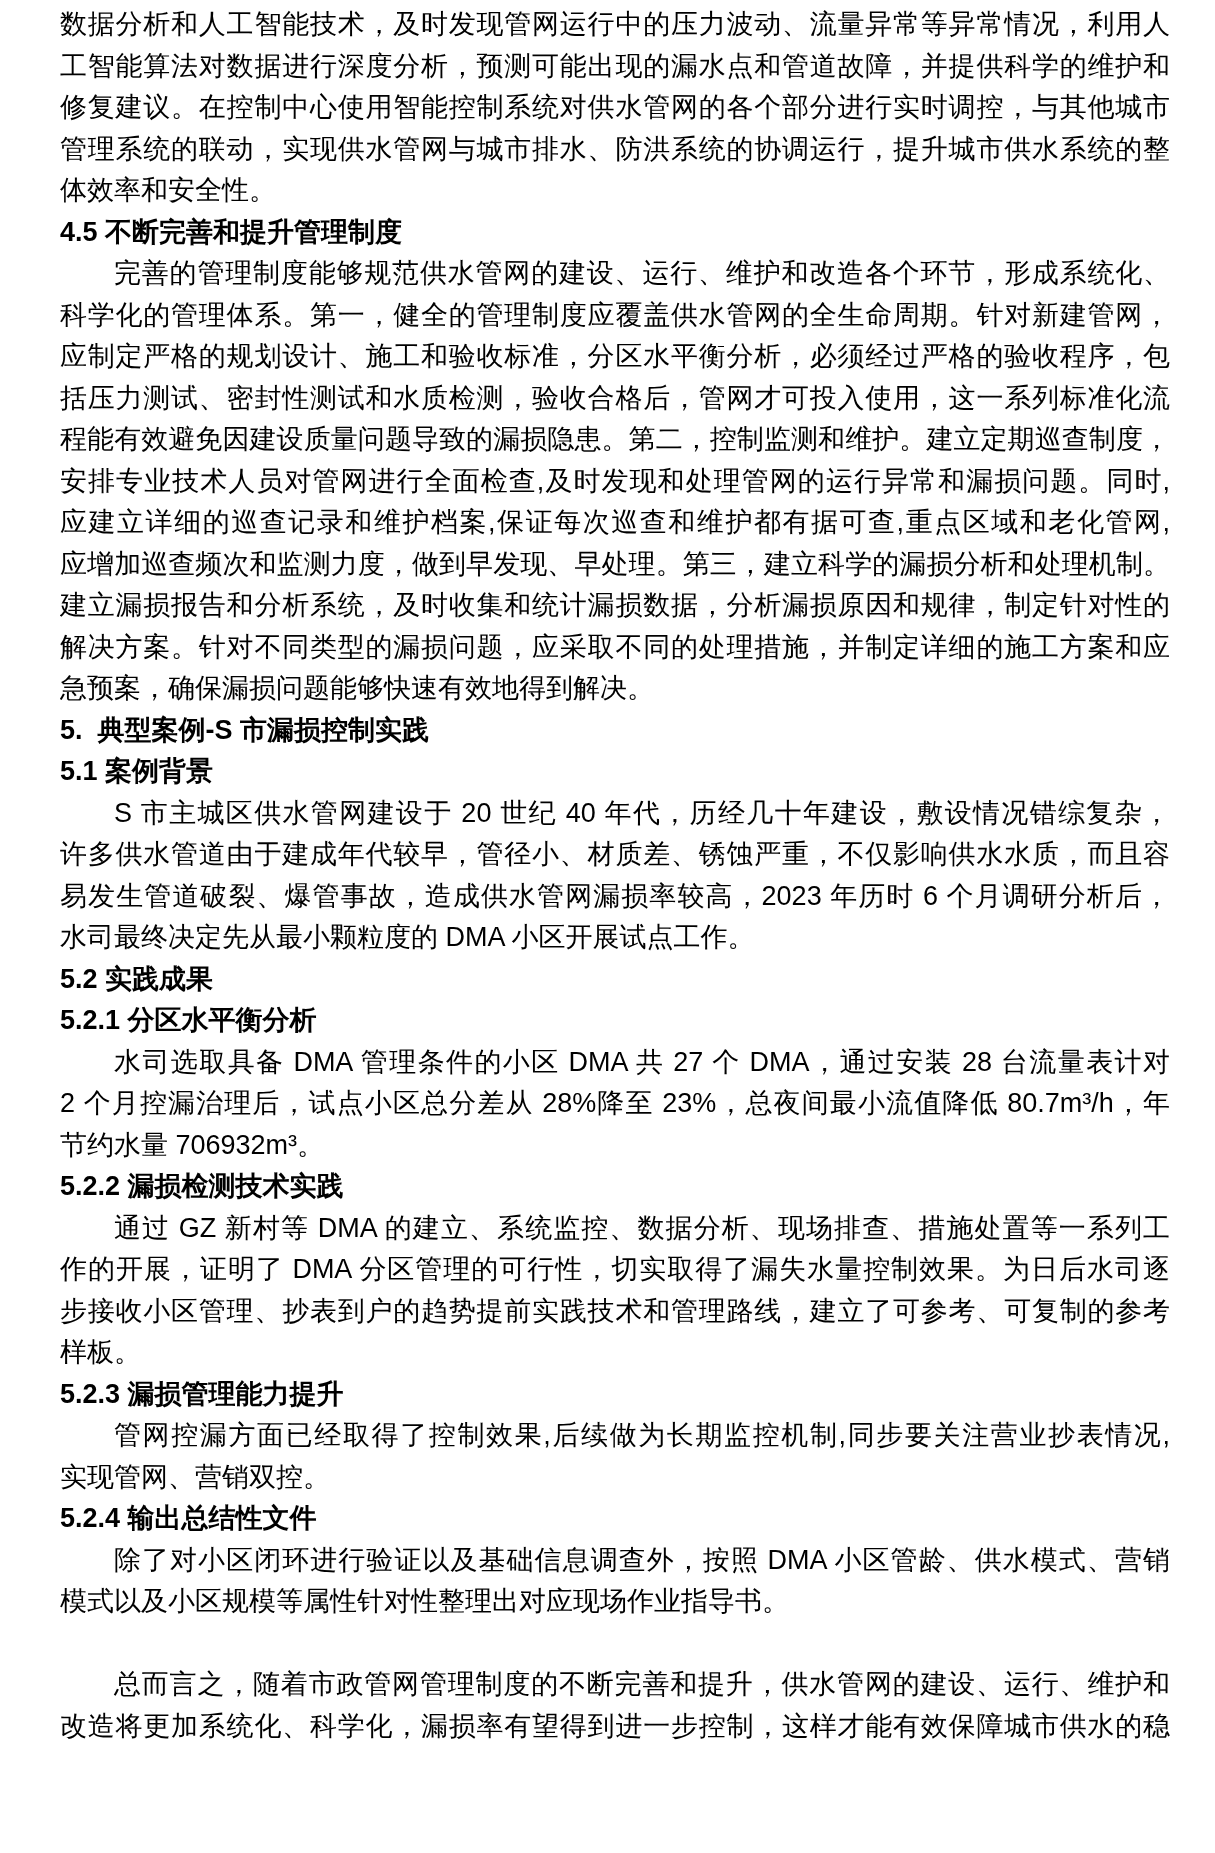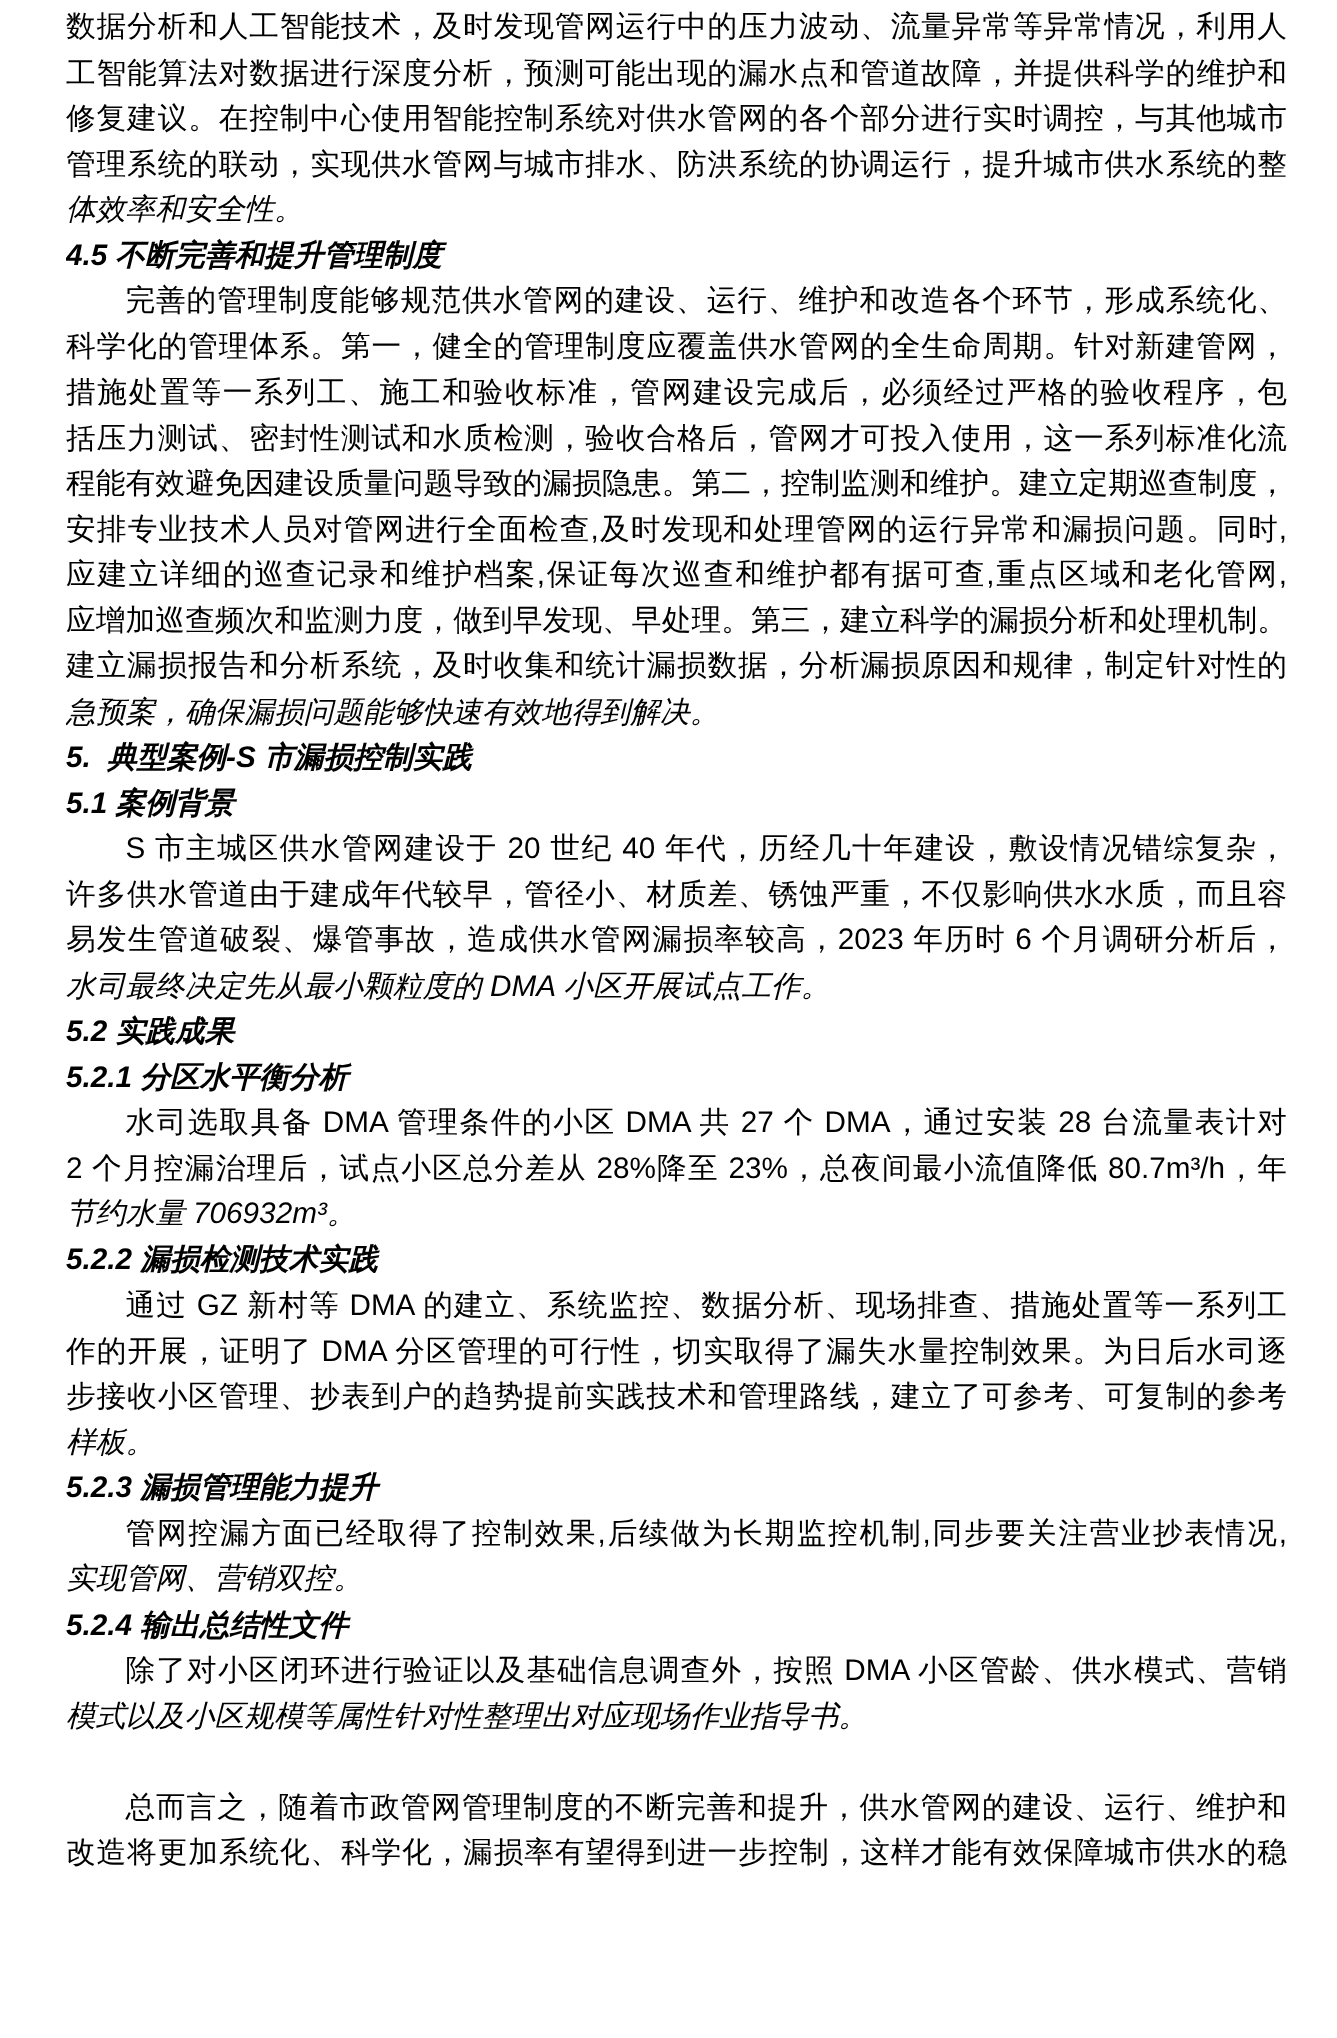--- a/index.html
+++ b/index.html
@@ -24,21 +24,20 @@
     font-size: 27px;
     white-space: pre-wrap;
     overflow: hidden;
     text-align: justify;
     text-align-last: justify;
     letter-spacing: 0;
   }
   .line.l {
     text-align: left;
     text-align-last: left;
-    font-style: italic;
   }
   .line.h {
     font-weight: 700;
     text-align: center;
     text-align-last: left;
   }
   .line.ind {
     text-indent: 54px;
   }
   .line.blank { }
@@ -49,27 +48,28 @@
 <div class="page">
   <div>
       <div class="line j">数据分析和人工智能技术，及时发现管网运行中的压力波动、流量异常等异常情况，利用人</div>
       <div class="line j">工智能算法对数据进行深度分析，预测可能出现的漏水点和管道故障，并提供科学的维护和</div>
       <div class="line j">修复建议。在控制中心使用智能控制系统对供水管网的各个部分进行实时调控，与其他城市</div>
       <div class="line j">管理系统的联动，实现供水管网与城市排水、防洪系统的协调运行，提升城市供水系统的整</div>
       <div class="line l">体效率和安全性。</div>
       <div class="line h l">4.5 不断完善和提升管理制度</div>
       <div class="line j ind">完善的管理制度能够规范供水管网的建设、运行、维护和改造各个环节，形成系统化、</div>
       <div class="line j">科学化的管理体系。第一，健全的管理制度应覆盖供水管网的全生命周期。针对新建管网，</div>
-      <div class="line j">措施处置等一系列工、施工和验收标准，管网建设完成后，必须经过严格的验收程序，包</div>
+      <div class="line j">应制定严格的规划设计、施工和验收标准，分区水平衡分析，必须经过严格的验收程序，包</div>
       <div class="line j">括压力测试、密封性测试和水质检测，验收合格后，管网才可投入使用，这一系列标准化流</div>
       <div class="line j">程能有效避免因建设质量问题导致的漏损隐患。第二，控制监测和维护。建立定期巡查制度，</div>
       <div class="line j">安排专业技术人员对管网进行全面检查,及时发现和处理管网的运行异常和漏损问题。同时,</div>
       <div class="line j">应建立详细的巡查记录和维护档案,保证每次巡查和维护都有据可查,重点区域和老化管网,</div>
       <div class="line j">应增加巡查频次和监测力度，做到早发现、早处理。第三，建立科学的漏损分析和处理机制。</div>
       <div class="line j">建立漏损报告和分析系统，及时收集和统计漏损数据，分析漏损原因和规律，制定针对性的</div>
+      <div class="line j">解决方案。针对不同类型的漏损问题，应采取不同的处理措施，并制定详细的施工方案和应</div>
       <div class="line l">急预案，确保漏损问题能够快速有效地得到解决。</div>
       <div class="line h l">5.  典型案例-S 市漏损控制实践</div>
       <div class="line h l">5.1 案例背景</div>
       <div class="line j ind">S 市主城区供水管网建设于 20 世纪 40 年代，历经几十年建设，敷设情况错综复杂，</div>
       <div class="line j">许多供水管道由于建成年代较早，管径小、材质差、锈蚀严重，不仅影响供水水质，而且容</div>
       <div class="line j">易发生管道破裂、爆管事故，造成供水管网漏损率较高，2023 年历时 6 个月调研分析后，</div>
       <div class="line l">水司最终决定先从最小颗粒度的 DMA 小区开展试点工作。</div>
       <div class="line h l">5.2 实践成果</div>
       <div class="line h l">5.2.1 分区水平衡分析</div>
       <div class="line j ind">水司选取具备 DMA 管理条件的小区 DMA 共 27 个 DMA，通过安装 28 台流量表计对</div>

